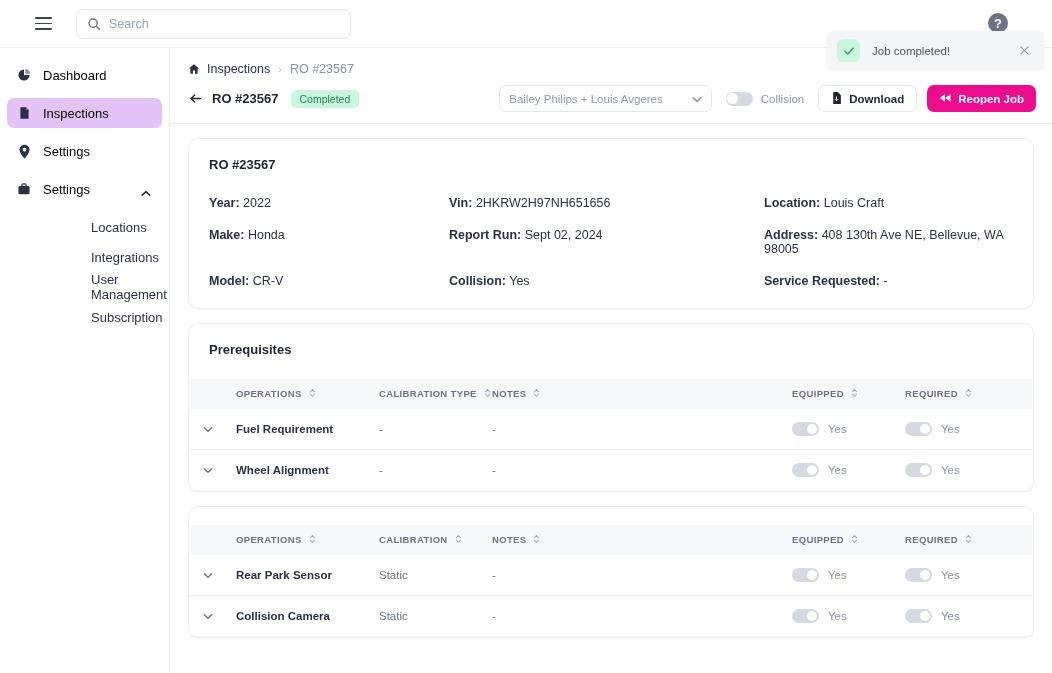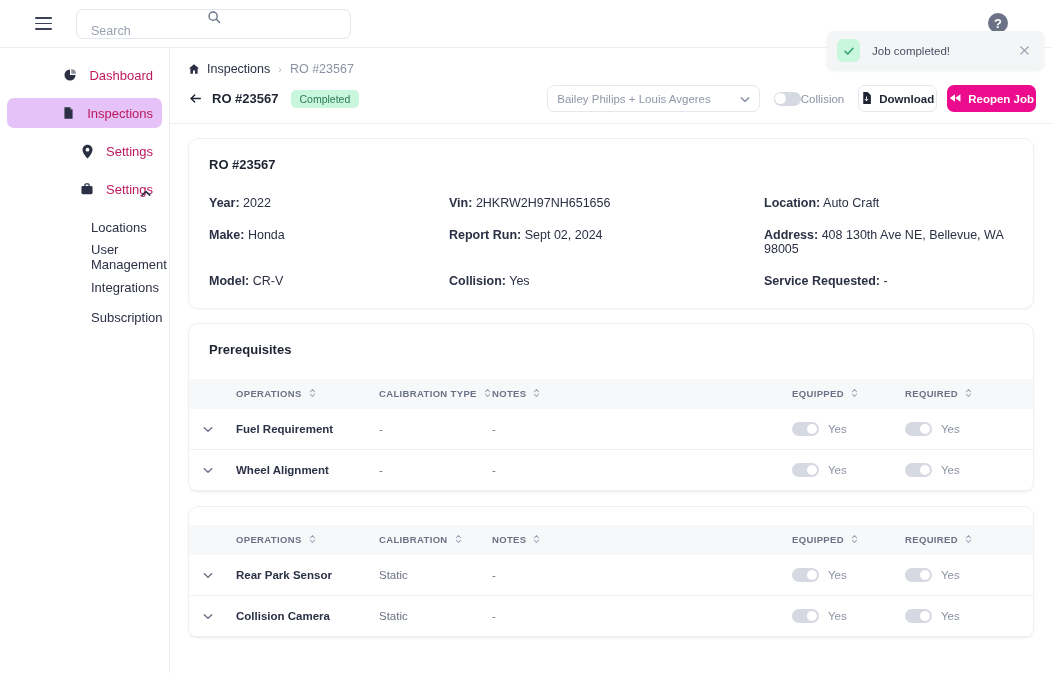--- a/index.html
+++ b/index.html
@@ -35,21 +35,20 @@
     background: #3b4255; border-radius: 2px;
   }
   .search-wrap {
     margin-left: 20px;
     width: 275px; height: 30px;
     border: 1px solid #e4e7ed;
     border-radius: 7px;
     display: flex; align-items: center;
     padding: 0 10px;
     background: #fff;
-    flex-direction: column;
   }
   .search-wrap svg { flex: 0 0 auto; }
   .search-input {
     border: none; outline: none;
     font-family: "Liberation Sans", sans-serif;
     font-size: 12.5px;
     color: #4a5165;
     margin-left: 8px;
     width: 100%;
     background: transparent;
@@ -80,23 +79,22 @@
     padding-top: 12px;
   }
   .nav-item {
     display: flex; align-items: center;
     height: 30px;
     margin: 0 7px 8px 7px;
     padding: 0 9px;
     border-radius: 7px;
     cursor: pointer;
     font-size: 13px;
-    color: #be185d;
+    color: #000000;
     position: relative;
-    justify-content: flex-end;
   }
   .nav-item.active { background: #e5c2f7; }
   .nav-item .ico {
     width: 16px; flex: 0 0 16px;
     display: flex; align-items: center; justify-content: center;
     margin-right: 11px;
   }
   .nav-item .chev {
     position: absolute; right: 11px; top: 11px;
   }
@@ -149,42 +147,42 @@
     height: 27px;
     border: 1px solid #e4e7ed;
     border-radius: 7px;
     display: flex; align-items: center;
     padding: 0 9px;
     font-size: 11.5px;
     color: #9097a8;
     cursor: pointer;
     gap: 29px;
   }
-  .toggle-row { display: flex; align-items: center; margin: 0 4px; }
+  .toggle-row { display: flex; align-items: center; gap: 8px; margin: 0 4px; }
   .switch {
     width: 27px; height: 14px;
     border-radius: 9px;
     background: #d6d9e1;
     position: relative;
     cursor: pointer;
     flex: 0 0 27px;
   }
   .switch .knob {
     position: absolute; top: 1.6px; left: 1.6px;
     width: 10.8px; height: 10.8px;
     border-radius: 50%;
     background: #fff;
   }
   .switch.on .knob { left: auto; right: 1.6px; }
   .toggle-label { font-size: 11.5px; color: #8b92a3; }
 
   .btn {
     height: 27px;
     display: flex; align-items: center;
-    padding: 0 2px;
+    padding: 0 12px;
     border-radius: 7px;
     font-size: 11.5px;
     cursor: pointer;
     gap: 7px;
     white-space: nowrap;
   }
   .btn-outline { border: 1px solid #e4e7ed; background: #fff; color: #1f2433; font-weight: bold; }
   .btn-primary { background: #ec0b8c; color: #ffffff; font-weight: bold; }
 
   .scroll-area { flex: 1; overflow-y: auto; background: #ffffff; padding: 0 0 14px 0; }
@@ -342,24 +340,24 @@
         <svg width="10" height="7" viewBox="0 0 12 8" fill="none" stroke="#2b3045" stroke-width="1.9" stroke-linecap="round" stroke-linejoin="round">
             <polyline points="1.5,6 6,1.8 10.5,6"></polyline>
           </svg>
       </span>
     </div>
 
     <div class="sub-item">
       <span>Locations</span>
     </div>
     <div class="sub-item">
+      <span>Integrations</span>
+    </div>
+    <div class="sub-item">
       <span>User Management</span>
-    </div>
-    <div class="sub-item">
-      <span>Integrations</span>
     </div>
     <div class="sub-item">
       <span>Subscription</span>
     </div>
 
   </div>
 
   <div class="main">
 
     <div class="crumbs">
@@ -431,21 +429,21 @@
           <div class="info-field">
             <b>Year:</b>
             <span>2022</span>
           </div>
           <div class="info-field">
             <b>Vin:</b>
             <span>2HKRW2H97NH651656</span>
           </div>
           <div class="info-field">
             <b>Location:</b>
-            <span>Auto Craft</span>
+            <span>Louis Craft</span>
           </div>
 
           <div class="info-field">
             <b>Make:</b>
             <span>Honda</span>
           </div>
           <div class="info-field">
             <b>Report Run:</b>
             <span>Sept 02, 2024</span>
           </div>

